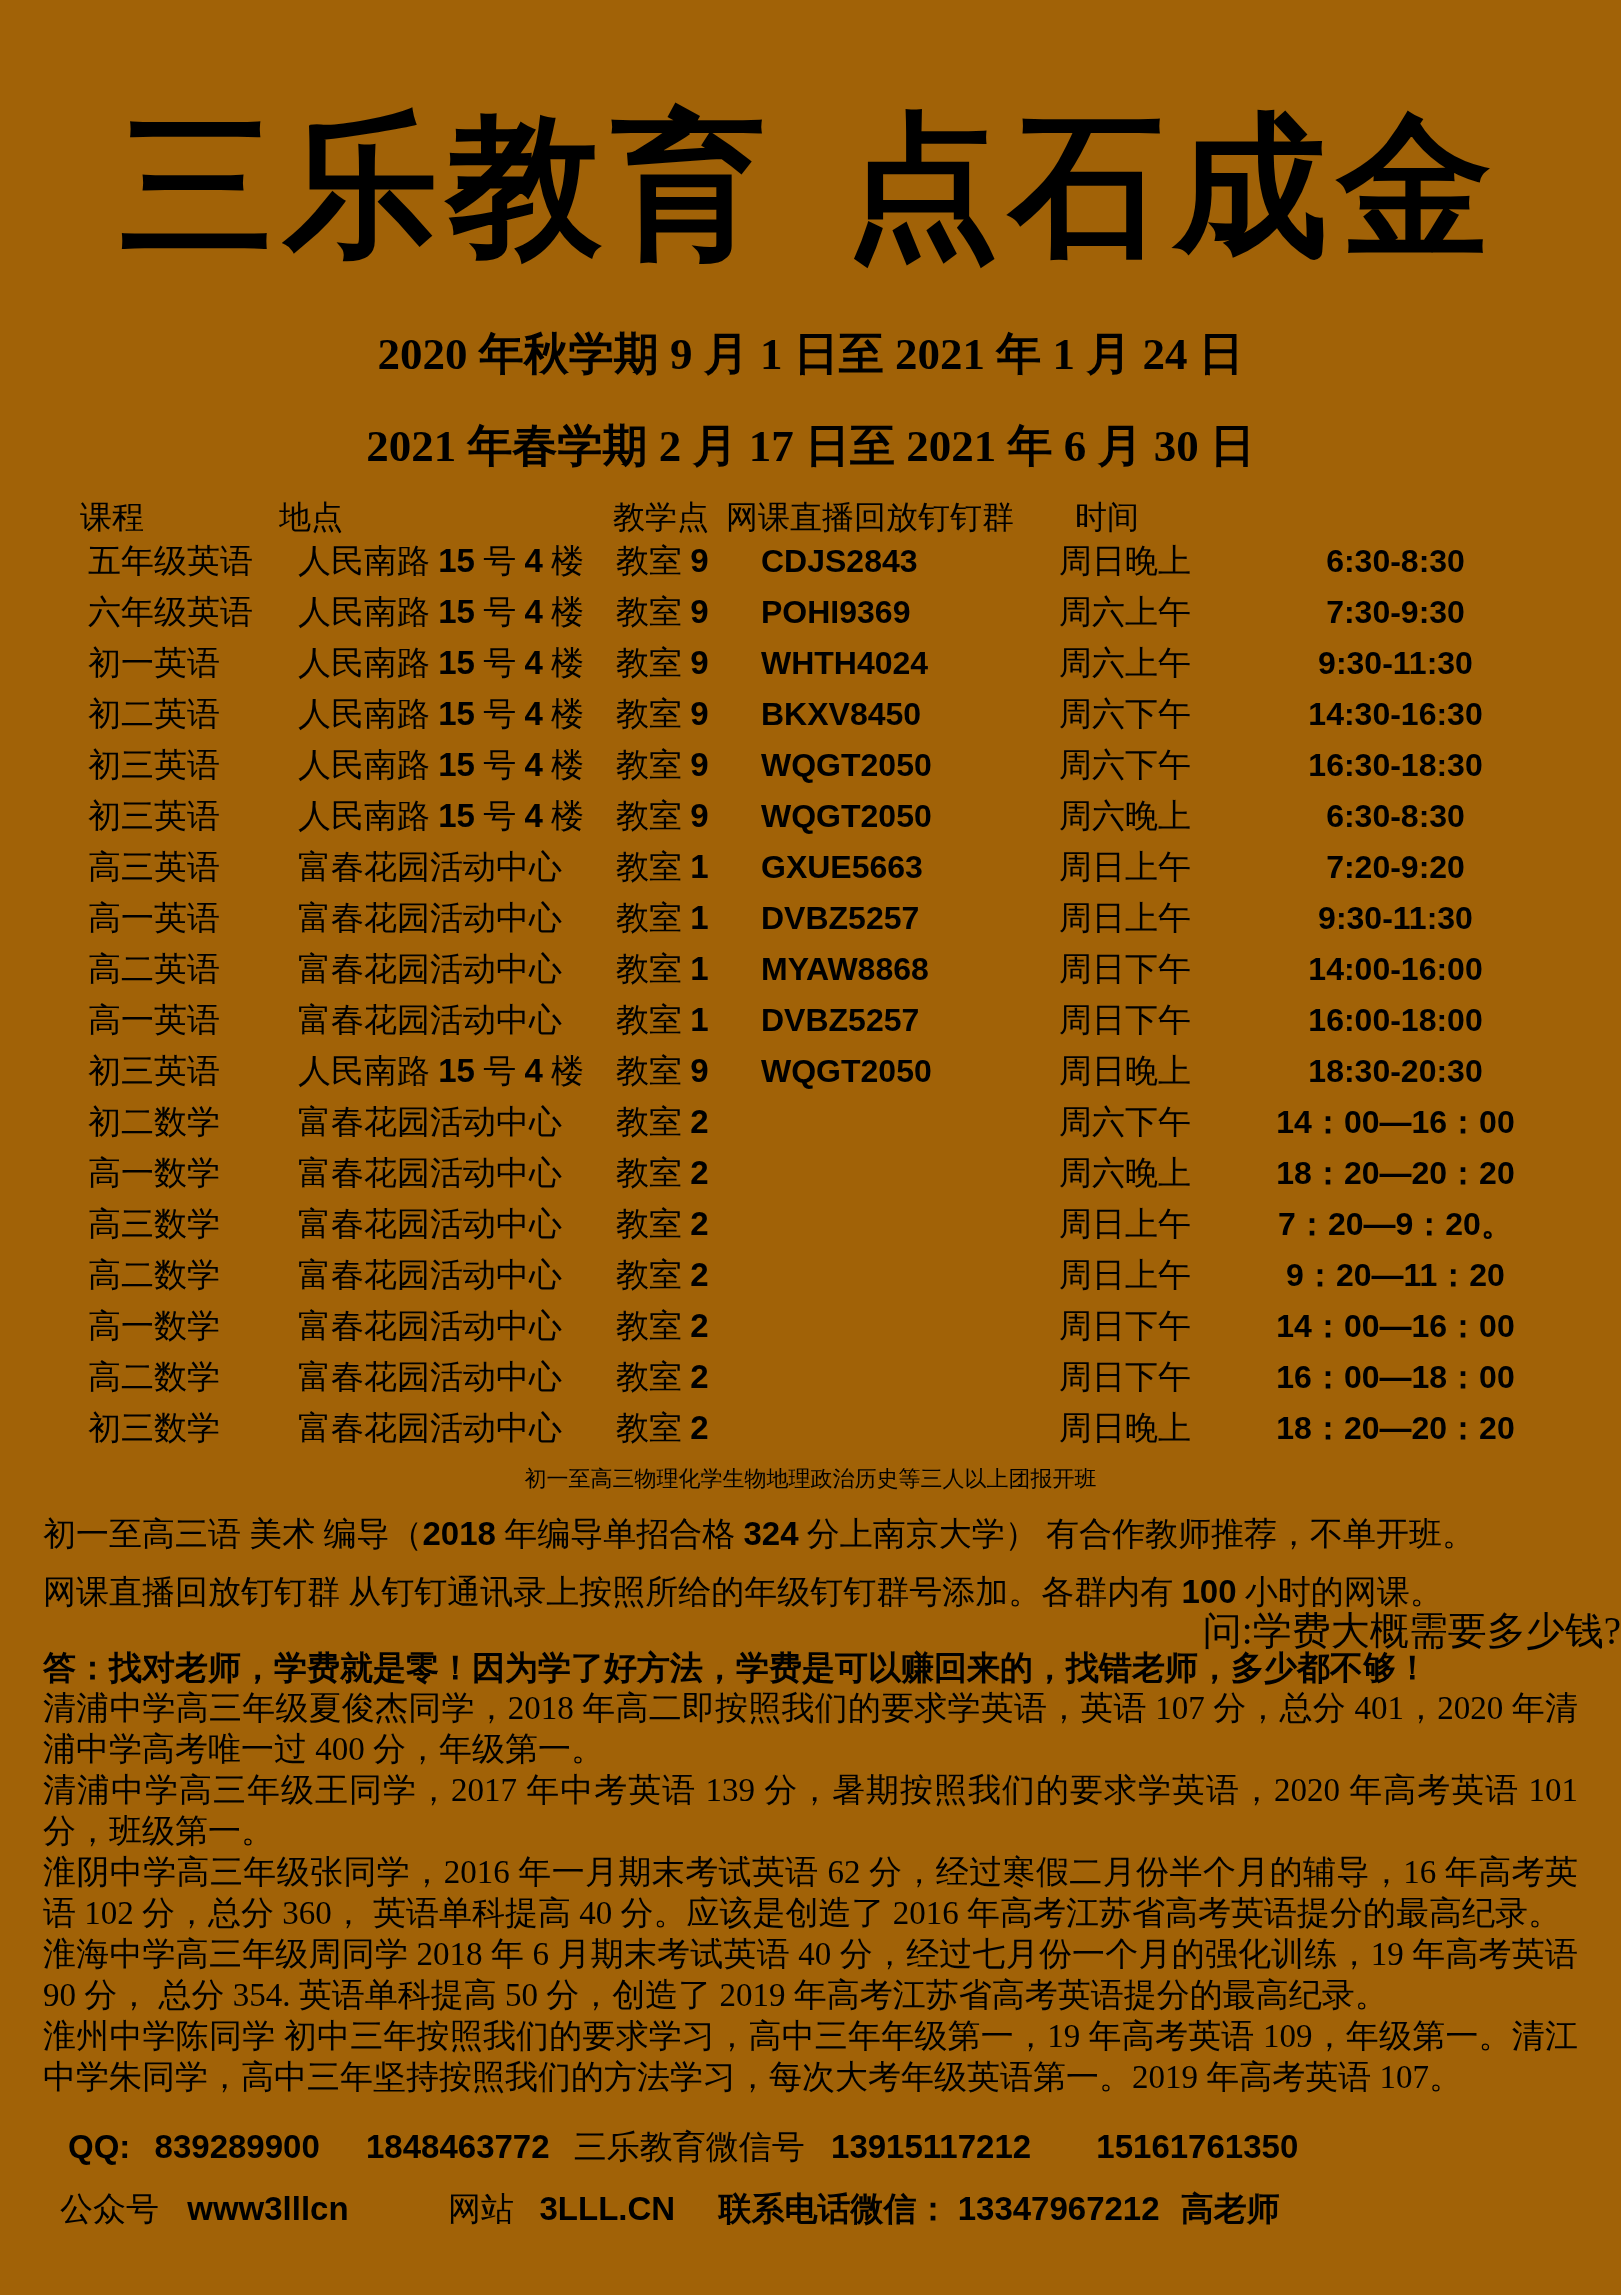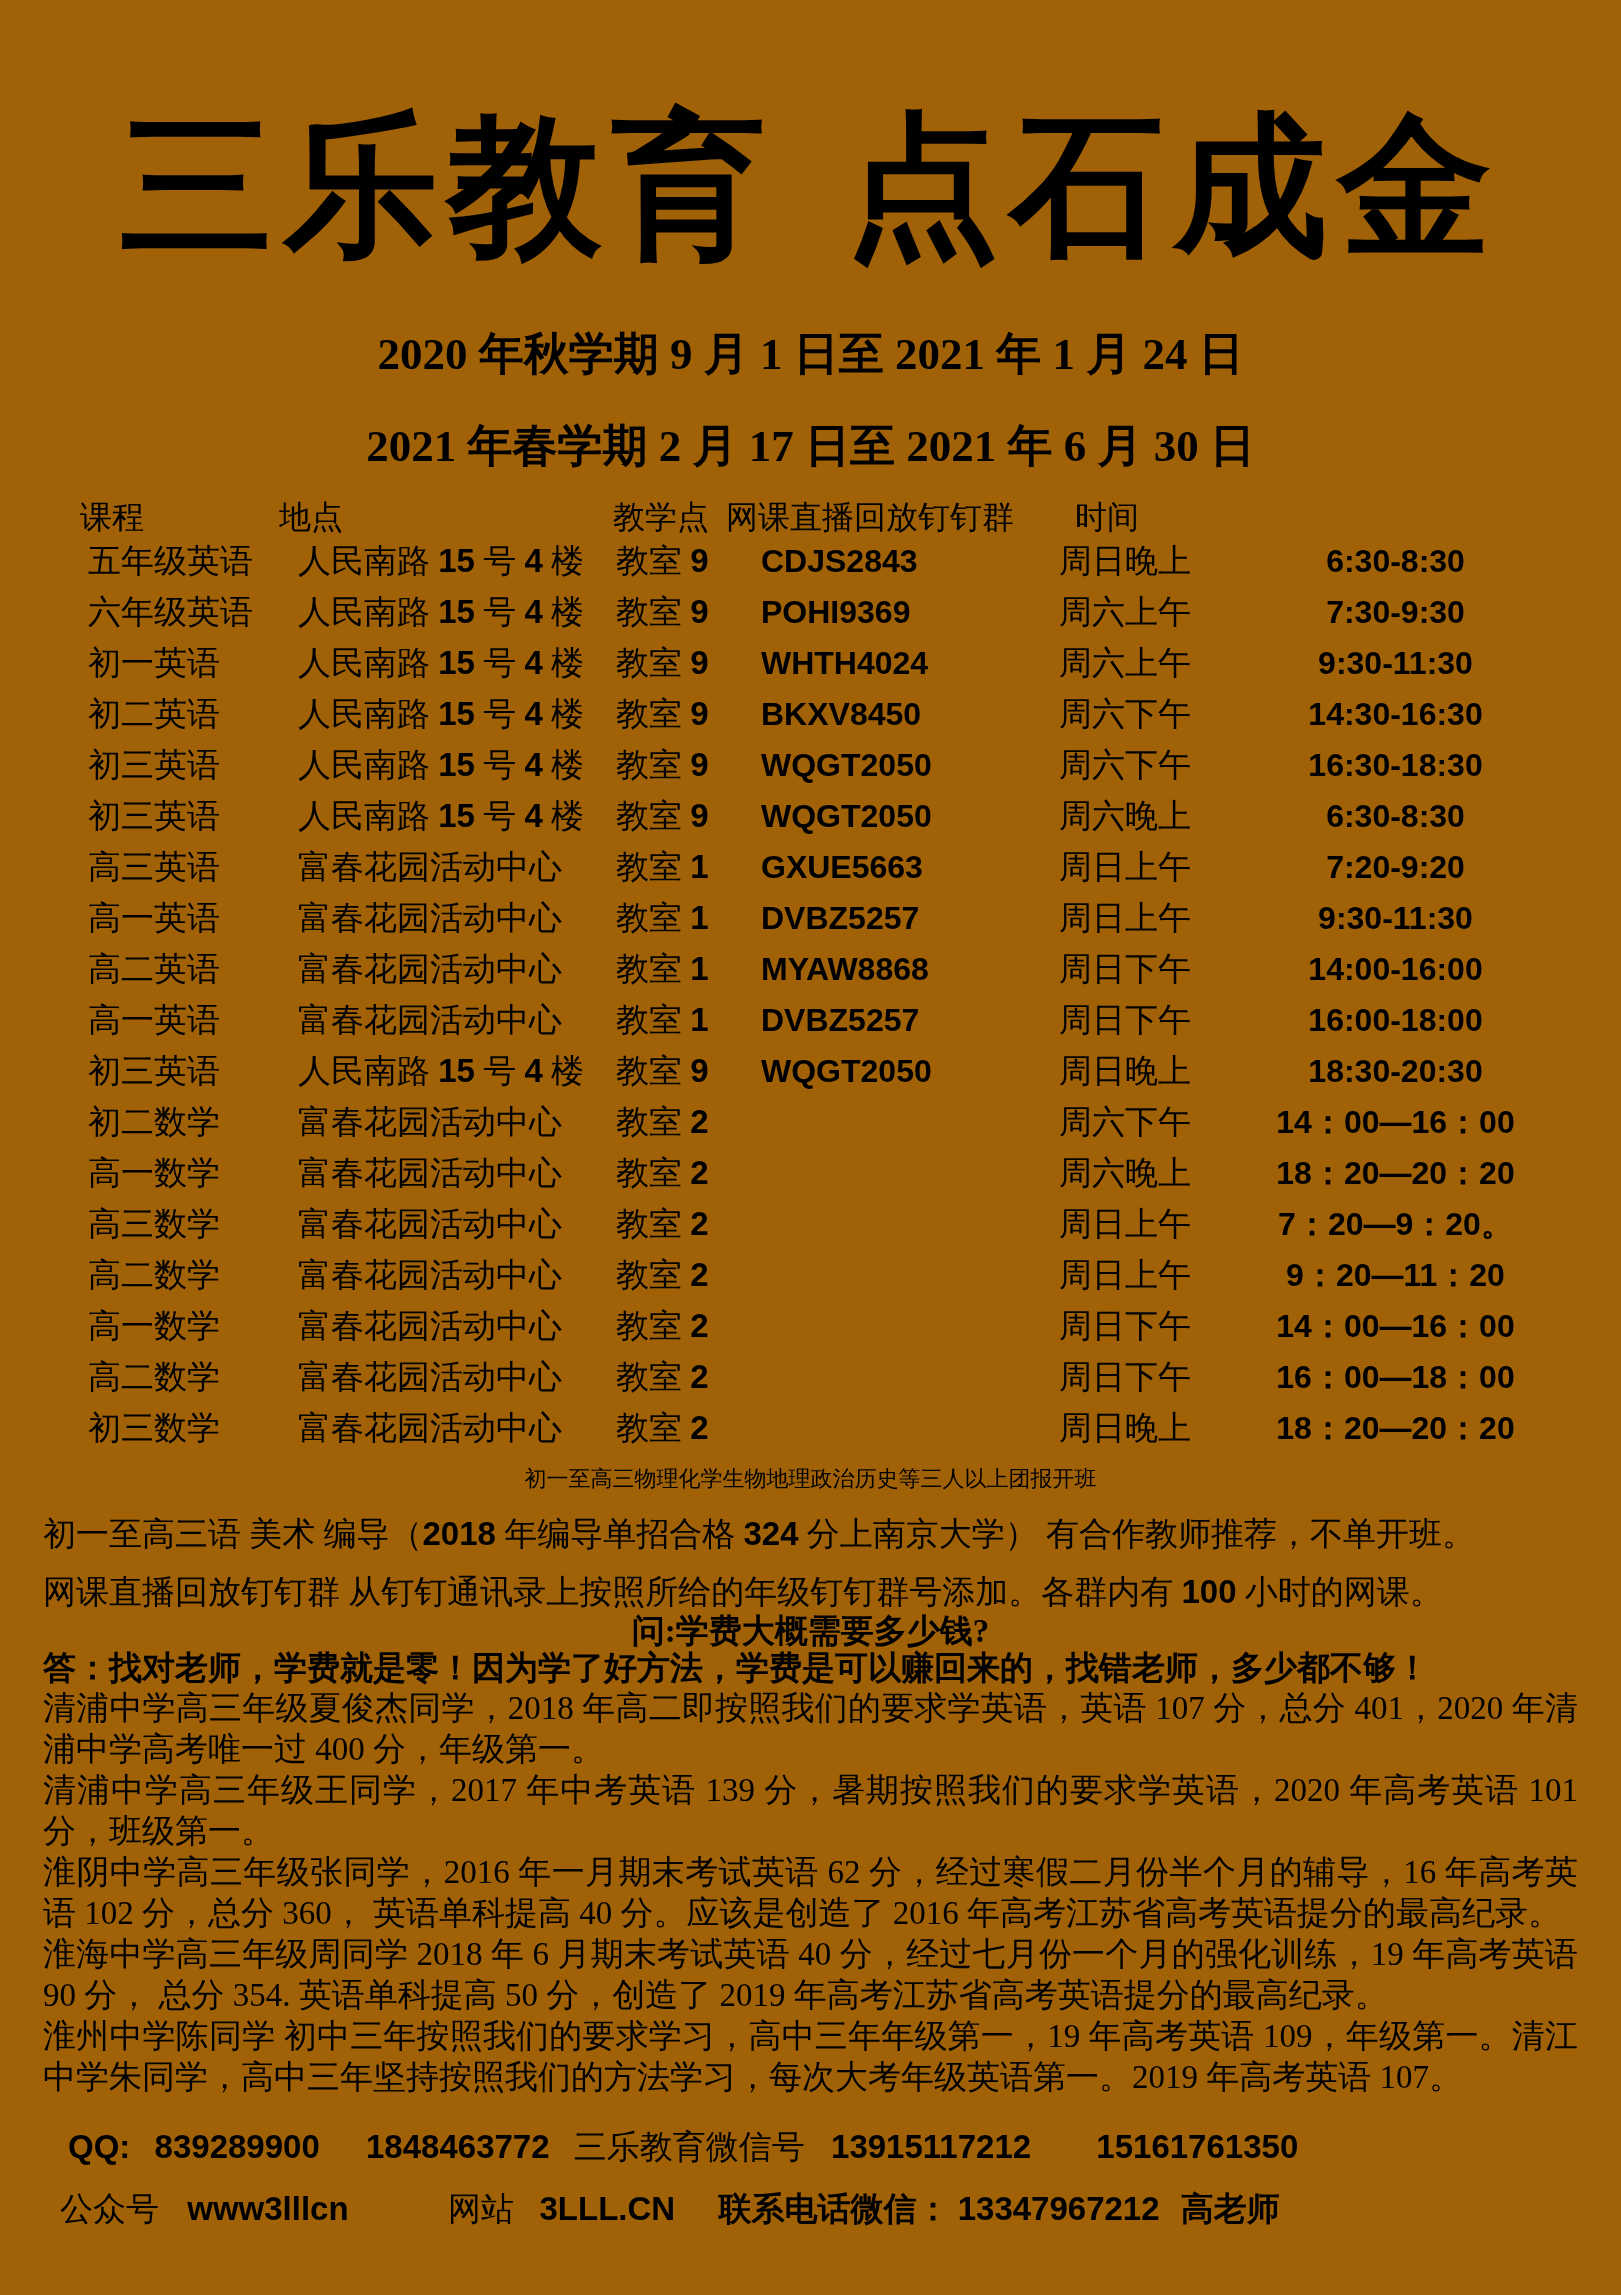--- a/index.html
+++ b/index.html
@@ -42,21 +42,21 @@
     font-family:"Liberation Sans","DejaVu Sans",sans-serif;
     font-weight:bold;font-size:32px;
   }
   .t-time{text-align:center;}
   .num-bold b{font-family:"Liberation Sans","DejaVu Sans",sans-serif;font-weight:bold;}
   
   .center-line{margin-top:7.2px;text-align:center;font-size:22px;line-height:38px;}
   .note{padding:0 43px;font-size:33px;line-height:41px;}
   .note-art{margin-top:14.5px;}
   .note-ding{margin-top:16px;}
-  .q-line{text-align:center;font-weight:bold;font-size:33px;line-height:36px;}
+  .q-line{text-align:right;font-weight:normal;font-size:39px;line-height:36px;}
   .a-line{padding:0 43px;font-weight:bold;font-size:33px;line-height:39px;}
   .testimonials{padding:0 43px;font-size:33px;line-height:41px;text-align:justify;}
   .testimonials p{margin:0;}
   
   .footer{white-space:nowrap;font-size:33px;line-height:40px;}
   .footer1{margin-top:29px;padding-left:68px;}
   .footer2{margin-top:22px;padding-left:60px;}
   .fn{font-family:"Liberation Sans","DejaVu Sans",sans-serif;font-weight:bold;}
   .fs{font-family:"Liberation Serif","DejaVu Serif",serif;font-weight:normal;}
   .fb{font-family:"Liberation Serif","DejaVu Serif",serif;font-weight:bold;}

